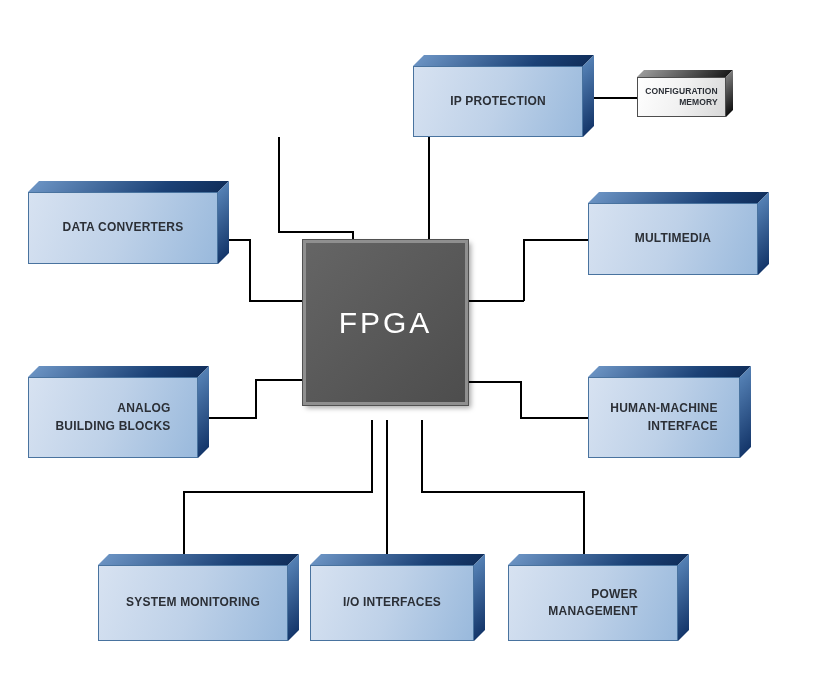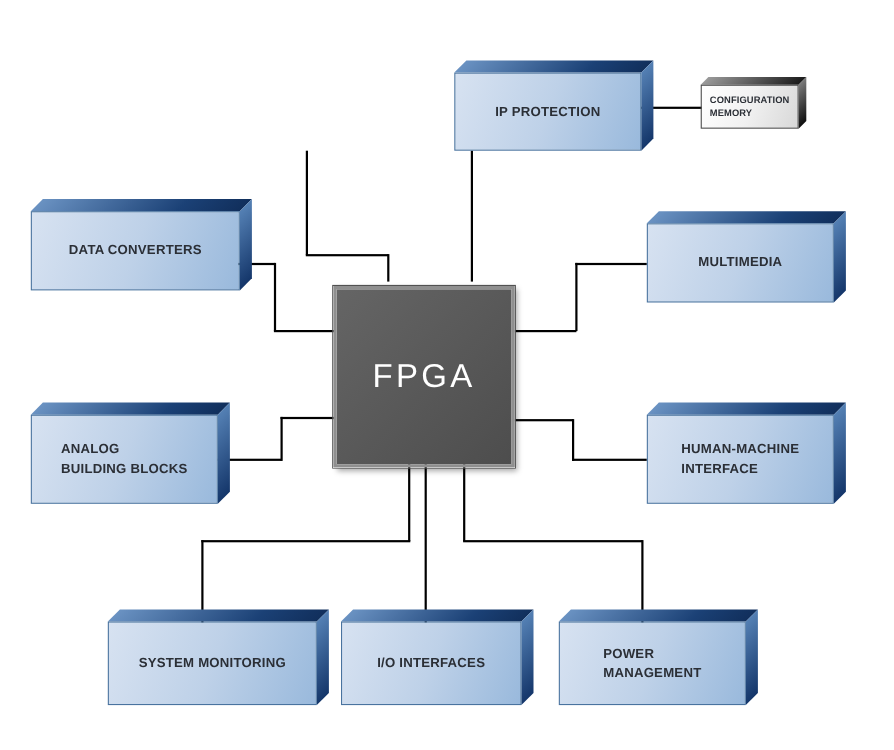--- a/index.html
+++ b/index.html
@@ -16,21 +16,21 @@
   .cline.v { width:1.5px; }
   .cline.h { height:1.5px; }
 
   
   .block { position:absolute; }
   .front-face {
     position:absolute; inset:0;
     border:1px solid #49739f;
     background:linear-gradient(110deg,#d7e2f1 0%, #bed1e8 50%, #99b9dc 100%);
     display:flex; align-items:center; justify-content:center;
-    text-align:left;
+    text-align:right;
   }
   .top-face {
     position:absolute; left:0; top:-11px; width:100%; height:11px;
     transform:skewX(-45deg); transform-origin:0 100%;
     background:linear-gradient(90deg,#6a92c2 0%, #1b4176 70%, #112f5c 100%);
   }
   .right-face {
     position:absolute; top:0; right:-11px; width:11px; height:100%;
     transform:skewY(-45deg); transform-origin:0 0;
     background:linear-gradient(180deg,#5480b4 0%, #14366a 100%);
@@ -51,21 +51,21 @@
     background:linear-gradient(90deg,#9a9a9a 0%, #1a1a1a 100%);
   }
   .block.mem .right-face {
     right:-7px; width:7px;
     background:linear-gradient(180deg,#7a7a7a 0%, #0f0f0f 100%);
   }
   .block.mem .block-label { font-size:8.5px; line-height:1.35; letter-spacing:0.1px; }
 
   
   .chip {
-    position:absolute; left:303px; top:260px; width:165px; height:165px;
+    position:absolute; left:303px; top:240px; width:165px; height:165px;
     background:linear-gradient(135deg,#656565 0%, #4d4d4d 100%);
     border:3px solid #8f8f8f;
     box-shadow:0 0 0 1px #515151, 3px 3px 5px rgba(0,0,0,0.35);
     display:flex; align-items:center; justify-content:center;
   }
   .chip-label { color:#ffffff; font-size:30px; letter-spacing:3px; }
 </style>
 </head>
 <body>
 
@@ -140,21 +140,21 @@
 
   <div class="block" style="left:28px; top:377px; width:170px; height:81px;">
     <div class="top-face"></div>
     <div class="right-face"></div>
     <div class="front-face">
       <span class="block-label">ANALOG
 BUILDING BLOCKS</span>
     </div>
   </div>
 
-  <div class="block" style="left:588px; top:377px; width:170px; height:81px;">
+  <div class="block" style="left:588px; top:377px; width:152px; height:81px;">
     <div class="top-face"></div>
     <div class="right-face"></div>
     <div class="front-face">
       <span class="block-label">HUMAN-MACHINE
 INTERFACE</span>
     </div>
   </div>
 
   <div class="block" style="left:98px; top:565px; width:190px; height:76px;">
     <div class="top-face"></div>

